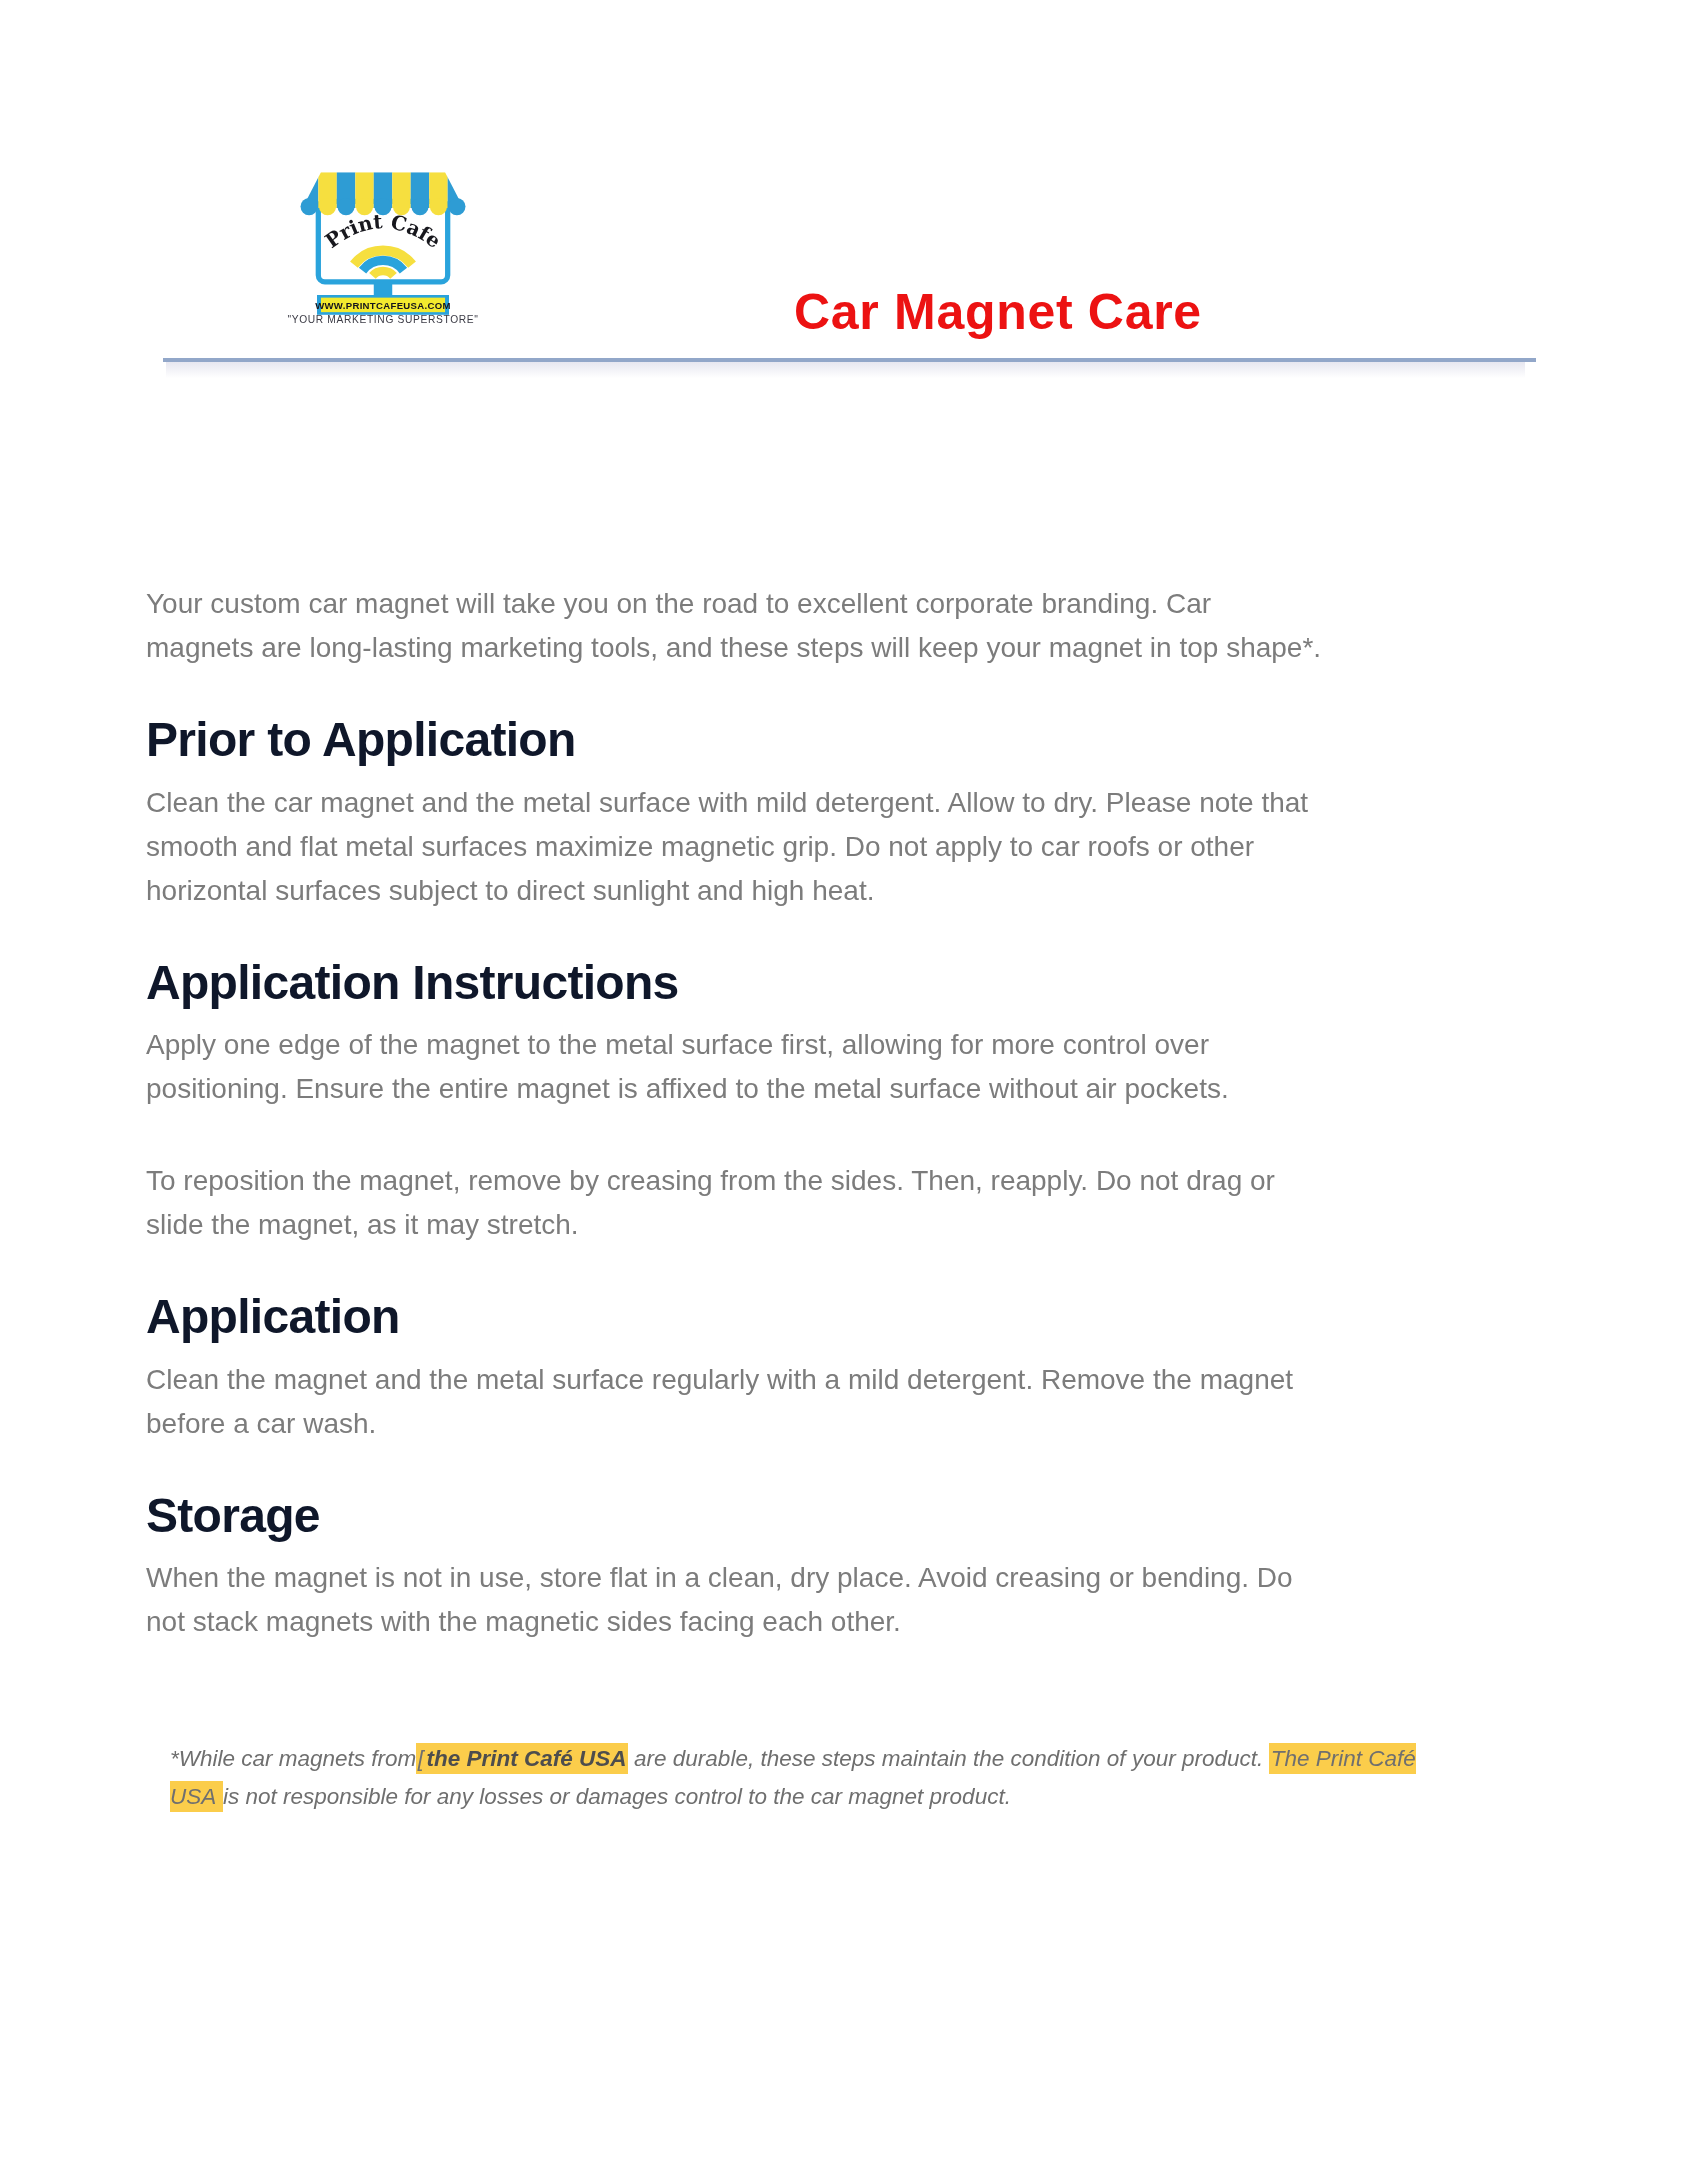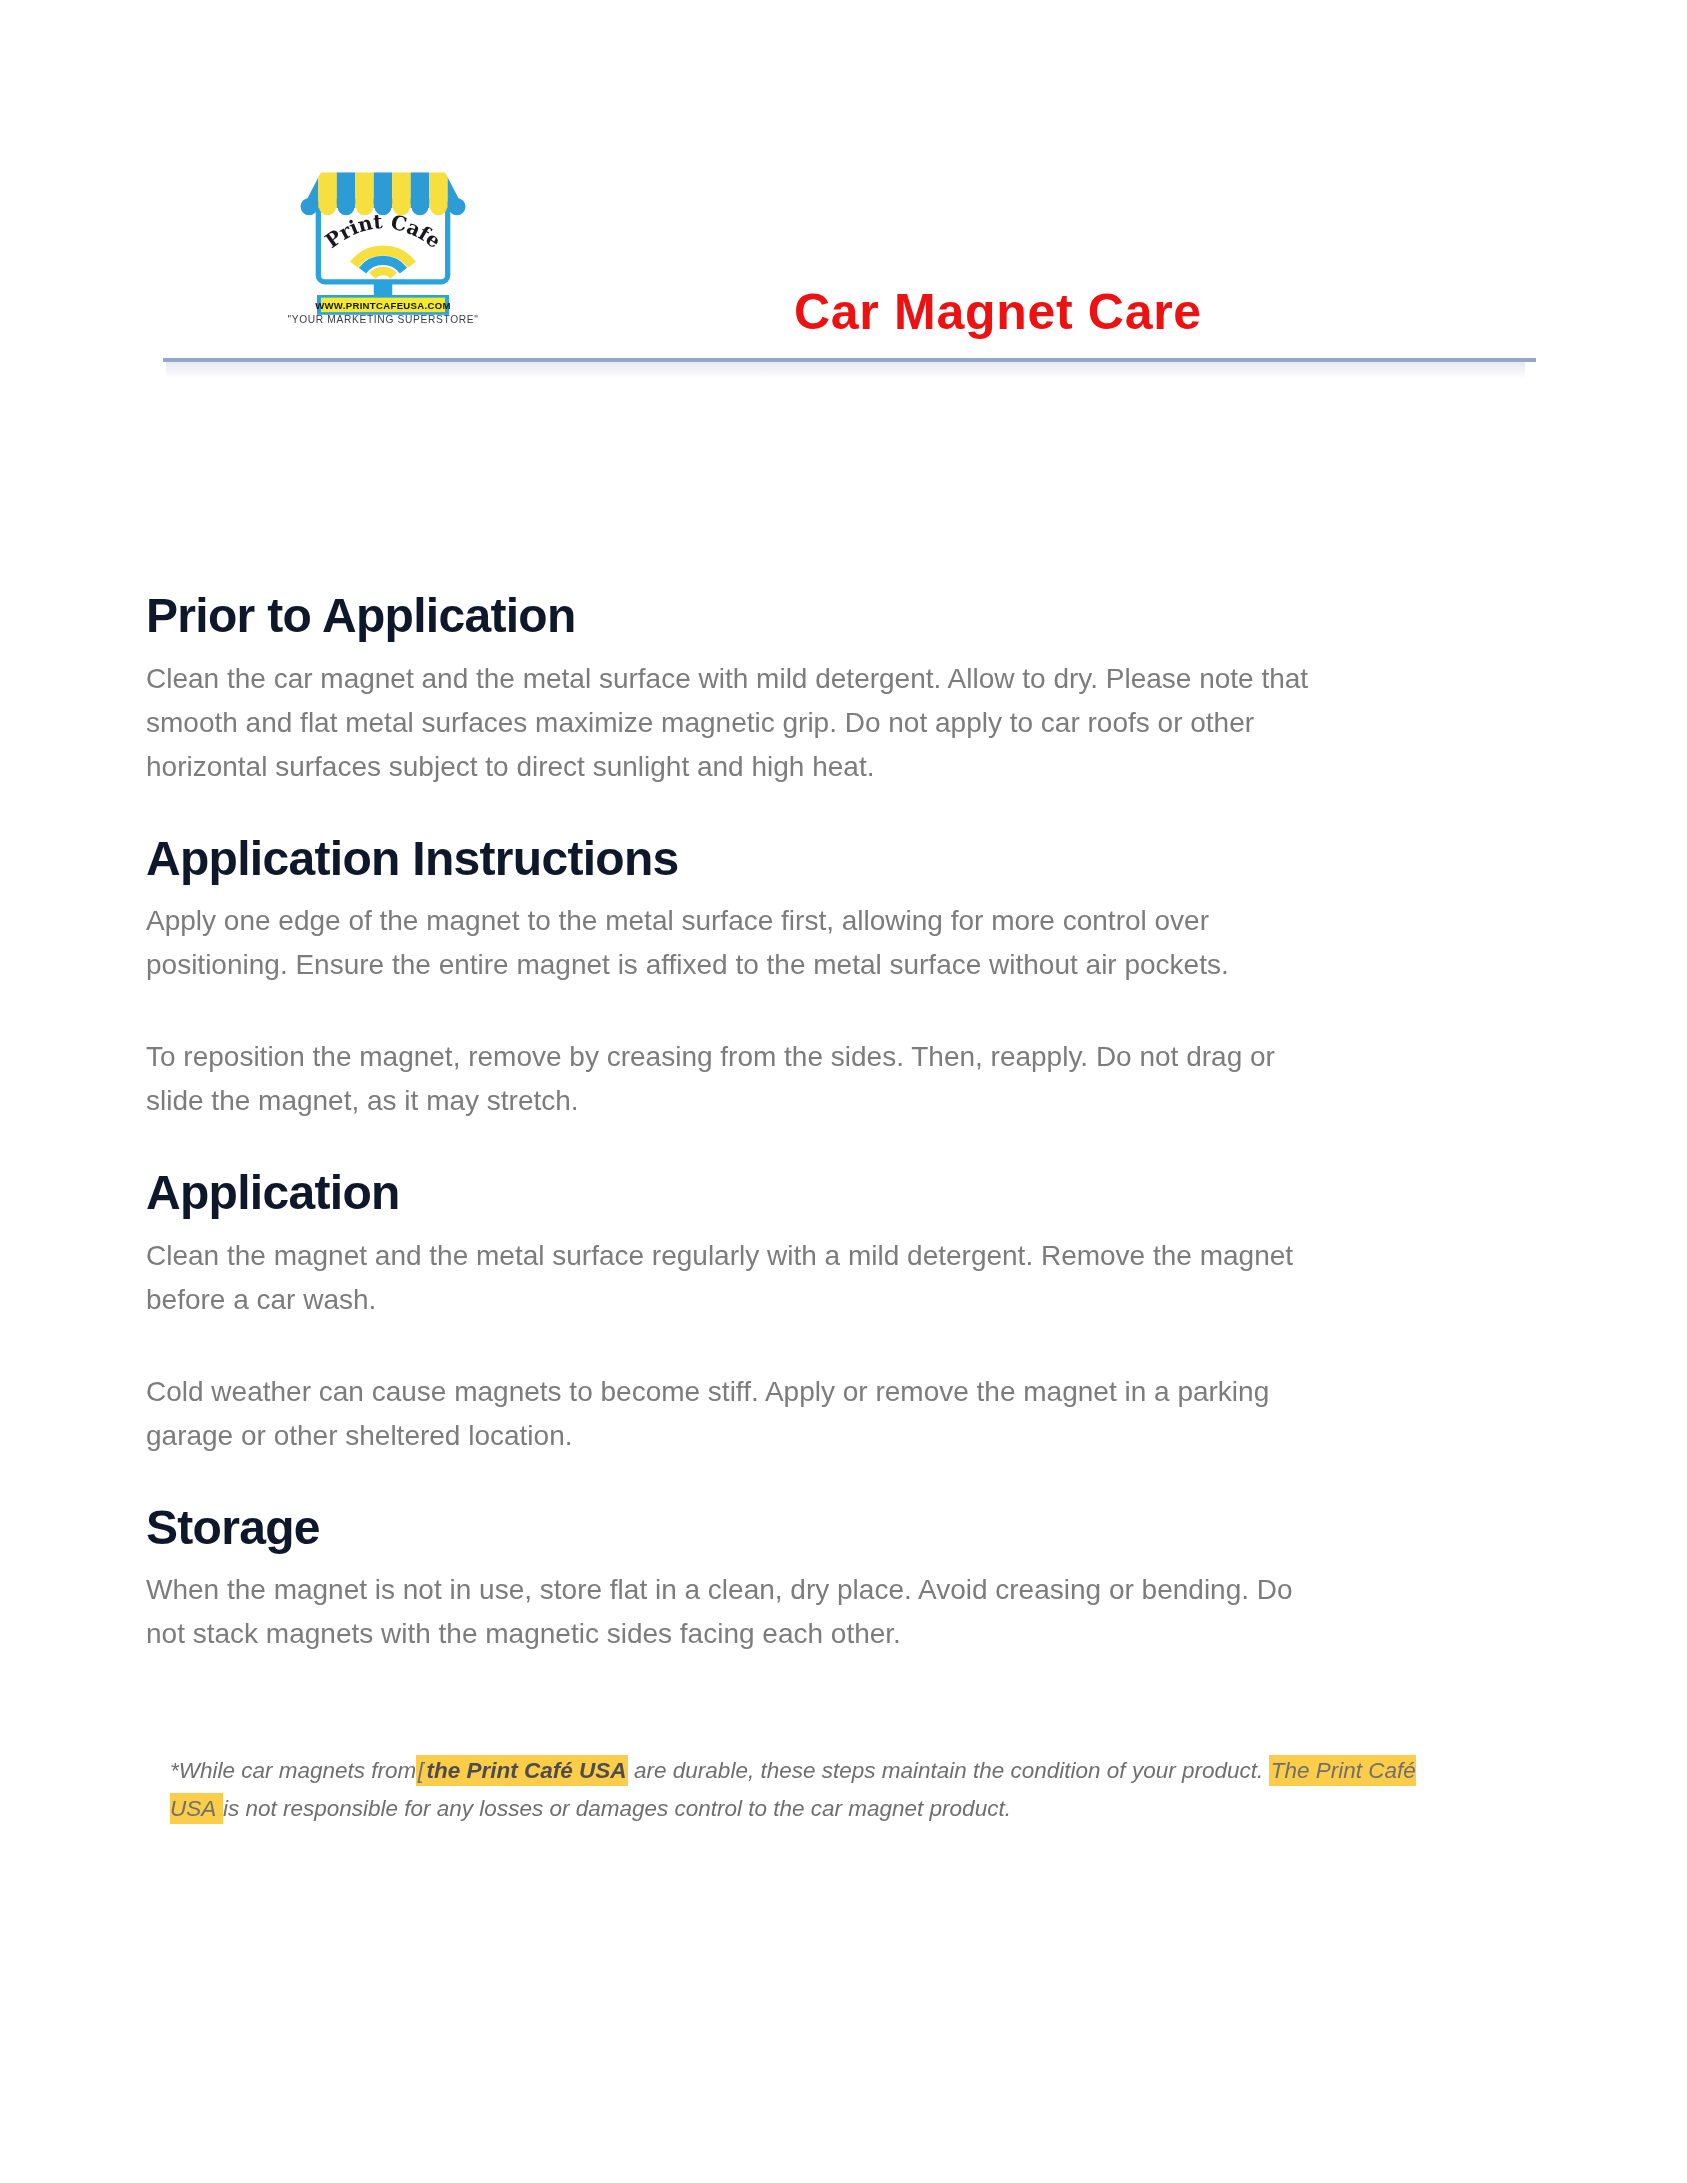--- a/index.html
+++ b/index.html
@@ -106,41 +106,41 @@
     <rect x="56" y="202" width="188" height="22" fill="var(--banner-yellow)"></rect>
     <text x="150" y="219" text-anchor="middle" font-size="14.5" font-weight="bold" fill="#14141c" letter-spacing="0.5">WWW.PRINTCAFEUSA.COM</text>
 
     <text x="150" y="240" text-anchor="middle" font-size="15.5" fill="#3b3b45" letter-spacing="1">"YOUR MARKETING SUPERSTORE"</text>
   </svg>
 
   <h1 class="doc-title">Car Magnet Care</h1>
   <div class="title-rule"></div>
 
   <div class="content">
+    <p class="body">Your custom car magnet will take you on the road to excellent corporate branding. Car
+magnets are long-lasting marketing tools, and these steps will keep your magnet in top shape*.</p>
 
     <div>
         <section>
           <h2 class="section-heading">Prior to Application</h2>
           <p class="body">Clean the car magnet and the metal surface with mild detergent. Allow to dry. Please note that
 smooth and flat metal surfaces maximize magnetic grip. Do not apply to car roofs or other
 horizontal surfaces subject to direct sunlight and high heat.</p>
         </section>
         <section>
           <h2 class="section-heading">Application Instructions</h2>
           <p class="body">Apply one edge of the magnet to the metal surface first, allowing for more control over
 positioning. Ensure the entire magnet is affixed to the metal surface without air pockets.</p>
           <p class="body">To reposition the magnet, remove by creasing from the sides. Then, reapply. Do not drag or
 slide the magnet, as it may stretch.</p>
         </section>
         <section>
           <h2 class="section-heading">Application</h2>
           <p class="body">Clean the magnet and the metal surface regularly with a mild detergent. Remove the magnet
 before a car wash.</p>
-          <p class="body">Cold weather can cause magnets to become stiff. Apply or remove the magnet in a parking
-garage or other sheltered location.</p>
         </section>
         <section>
           <h2 class="section-heading">Storage</h2>
           <p class="body">When the magnet is not in use, store flat in a clean, dry place. Avoid creasing or bending. Do
 not stack magnets with the magnetic sides facing each other.</p>
         </section>
       </div>
 
     <p class="footnote"><span>*While car magnets from</span><span class="hl">[</span><span class="hl b">the Print Café USA</span><span> are durable, these steps maintain the condition of your product. </span><span class="hl">The Print Café
 USA </span><span> is not responsible for any losses or damages control to the car magnet product.</span></p>

